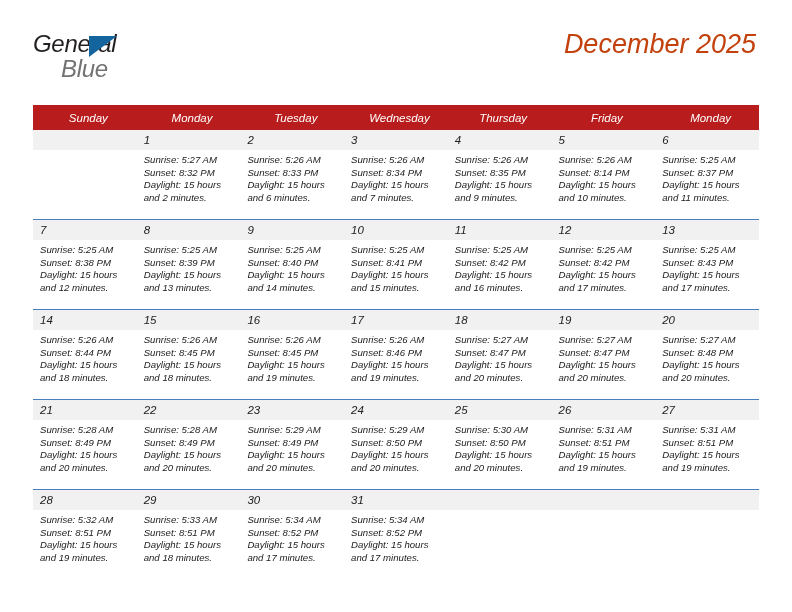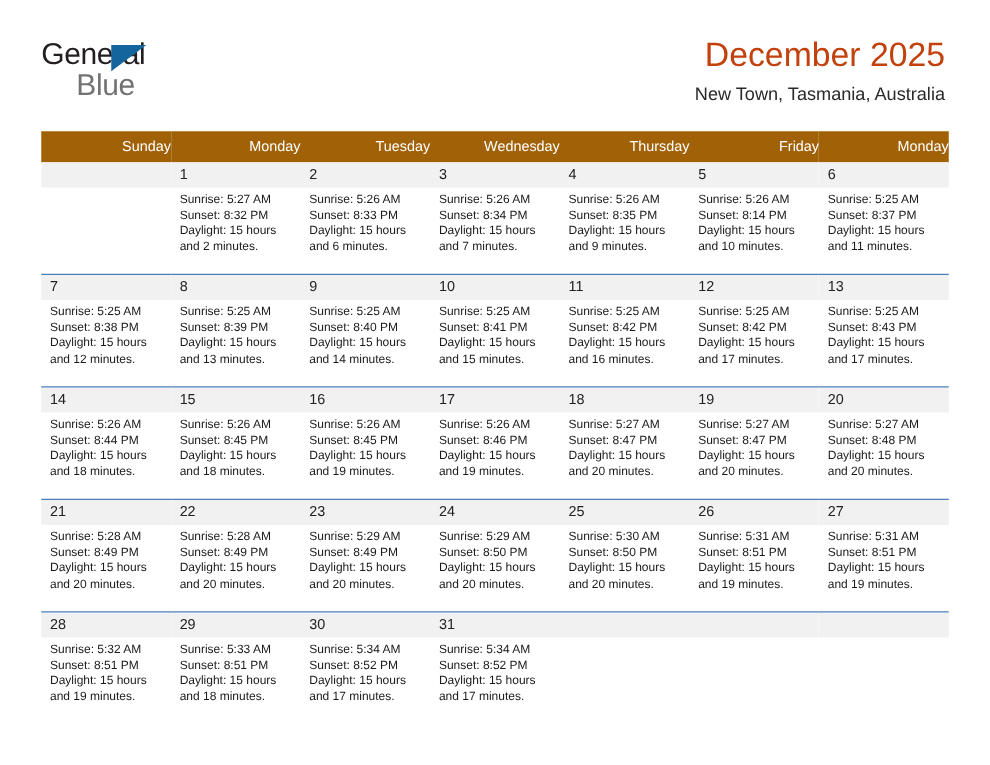--- a/index.html
+++ b/index.html
@@ -12,20 +12,21 @@
     background: #ffffff;
     font-family: "Liberation Sans", sans-serif;
     color: #000000;
     overflow: hidden;
   }
   .page {
     position: relative;
     width: 792px;
     height: 560px;
     box-sizing: border-box;
+    font-style: italic;
   }
 
   
   .header {
     position: absolute;
     left: 0;
     top: 0;
     width: 792px;
     height: 100px;
   }
@@ -90,25 +91,25 @@
   
   .calendar {
     position: absolute;
     left: 33px;
     top: 105px;
     width: 726px;
     border-collapse: collapse;
     table-layout: fixed;
   }
   .calendar th {
-    background: #a16207;
+    background: #b91c1c;
     color: #ffffff;
     font-weight: normal;
     font-size: 11.5px;
-    text-align: right;
+    text-align: center;
     padding: 4px 0 4px 7px;
     height: 17px;
     line-height: 14px;
     border: none;
   }
   .calendar td {
     vertical-align: top;
     padding: 0;
     border: none;
     width: 103.71px;
@@ -154,21 +155,20 @@
   <div class="header">
 
     <div class="logo">
       <span class="logo-general">General</span>
       <span class="logo-tri"></span>
       <span class="logo-blue">Blue</span>
     </div>
 
     <div class="title-block">
       <h1 class="month-title">December 2025</h1>
-      <div class="location-subtitle">New Town, Tasmania, Australia</div>
     </div>
 
   </div>
 
   <table class="calendar">
     <thead>
       <tr>
         <th>Sunday</th>
         <th>Monday</th>
         <th>Tuesday</th>

